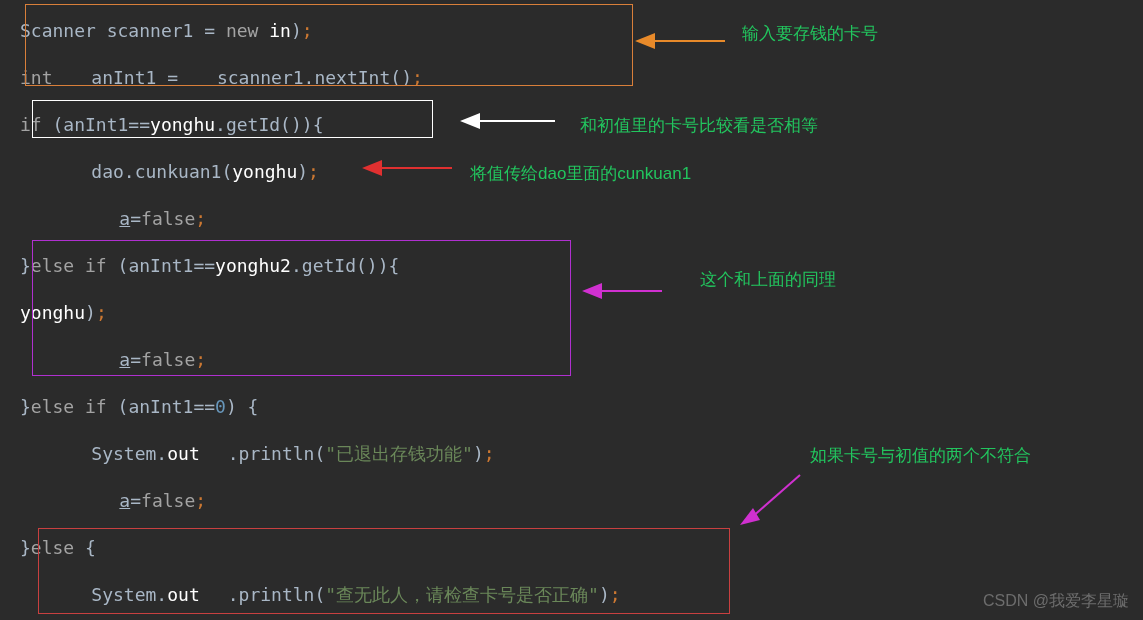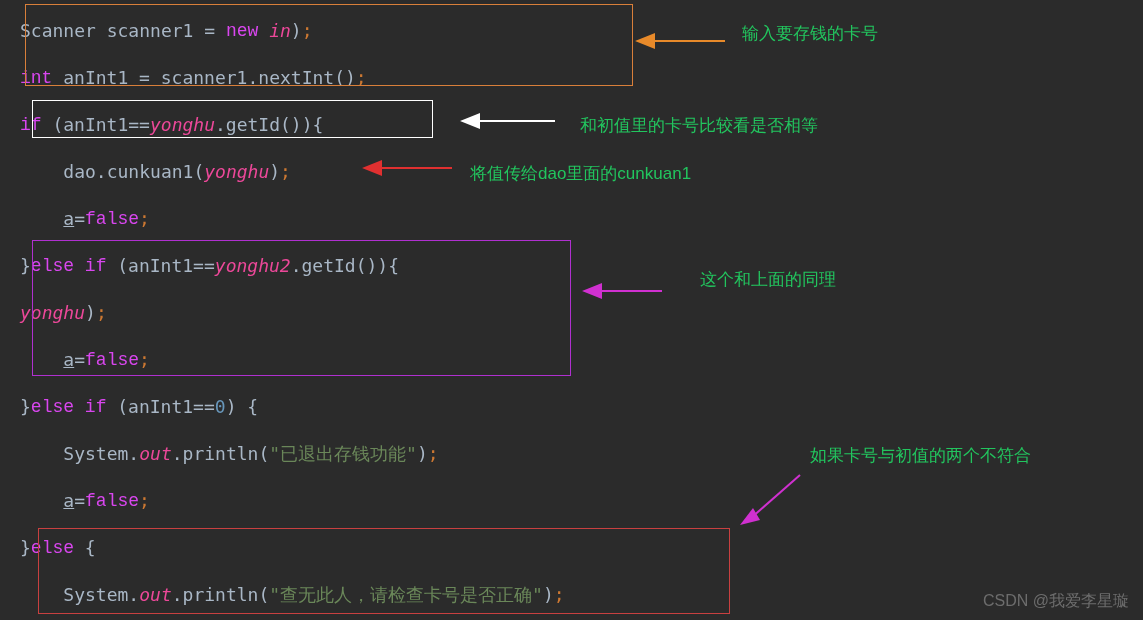--- a/index.html
+++ b/index.html
@@ -22,24 +22,24 @@
       padding: 8px 20px;
       position: relative;
     }
     .line {
       height: 47px;
       display: flex;
       align-items: center;
       white-space: pre;
       text-align: right;
     }
-    .kw { color: #d946ef; font-family: Liberation Mono, monospace; }
+    .kw { color: #a3a3a3; }
     .type { color: #a9b7c6; }
-    .var { color: #a9b7c6; }
-    .field { color: #ec4899; font-style: italic; }
+    .var { color: #a9b7c6; margin-left: 28px; }
+    .field { color: #ffffff; }
     .str { color: #6a8759; }
     .num { color: #6897bb; }
     .paren { color: #a9b7c6; }
     .semi { color: #cc7832; }
     .underline { text-decoration: underline; }
     
     .box {
       position: absolute;
       border: 1px solid;
       pointer-events: none;

